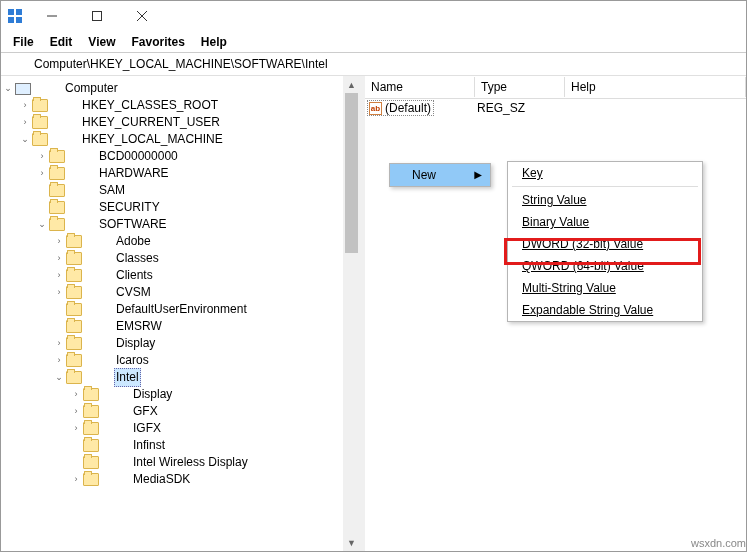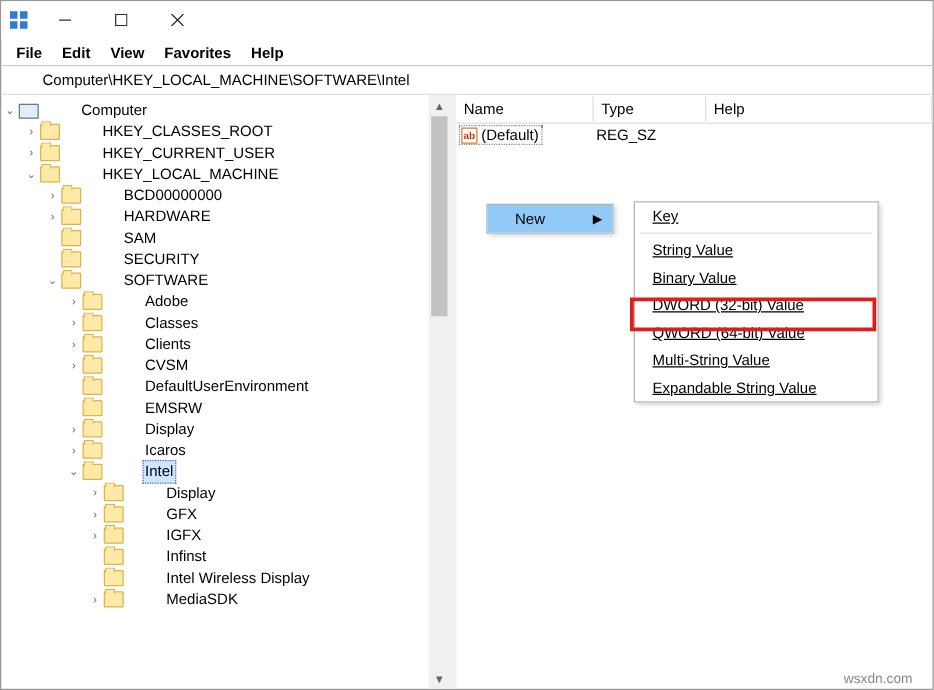--- a/index.html
+++ b/index.html
@@ -37,21 +37,21 @@
 .contextmenu-arrow { position:absolute; background:#fff; border:1px solid #b5b5b5; box-shadow:2px 2px 4px rgba(0,0,0,.2);}
 .cm-item { padding:4px 30px 4px 22px; position:relative; font-size:12px;}
 .cm-item.sel { background:#91c9f7;}
 .cm-item .arrow { position:absolute; right:8px; top:5px; font-size:10px;}
 .submenu {border:1px solid #b5b5b5; background:#fff; box-shadow:2px 2px 4px rgba(0,0,0,.2);}
 .submenu .cm-item { padding:4px 20px 4px 14px;text-decoration:underline;}
 .highlight-box { position:absolute; border:3px solid #e21b1b; pointer-events:none;}
 .scrollbar { position:absolute; right:0; top:0; bottom:0; width:17px; background:#f0f0f0; display:flex; flex-direction:column; }
 .sbbtn {height:17px; display:flex; align-items:center; justify-content:center; color:#666; font-size:9px; background:#f0f0f0;}
 .sbthumb {background:#c2c2c2; margin:0 2px;}
-.watermark { position:absolute; right:16px; bottom:2px; font-size:11px; color:#888;}
+.watermark { position:absolute; right:0; bottom:2px; font-size:11px; color:#888;}
 </style>
 </head>
 <body>
 
 <div class="titlebar">
   <span class="icon">
     <svg width="16" height="16" viewBox="0 0 16 16">
         <rect x="1" y="1" width="6" height="6" fill="#2e7cd6"></rect>
         <rect x="9" y="1" width="6" height="6" fill="#2e7cd6"></rect>
         <rect x="1" y="9" width="6" height="6" fill="#2e7cd6"></rect>

